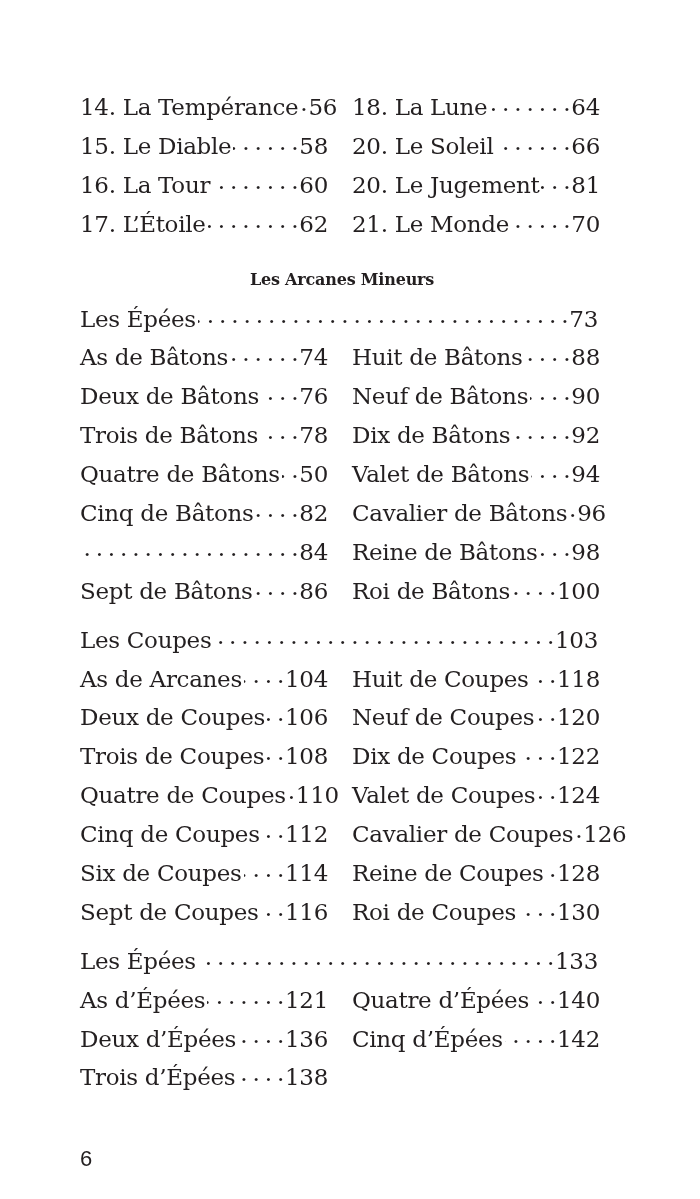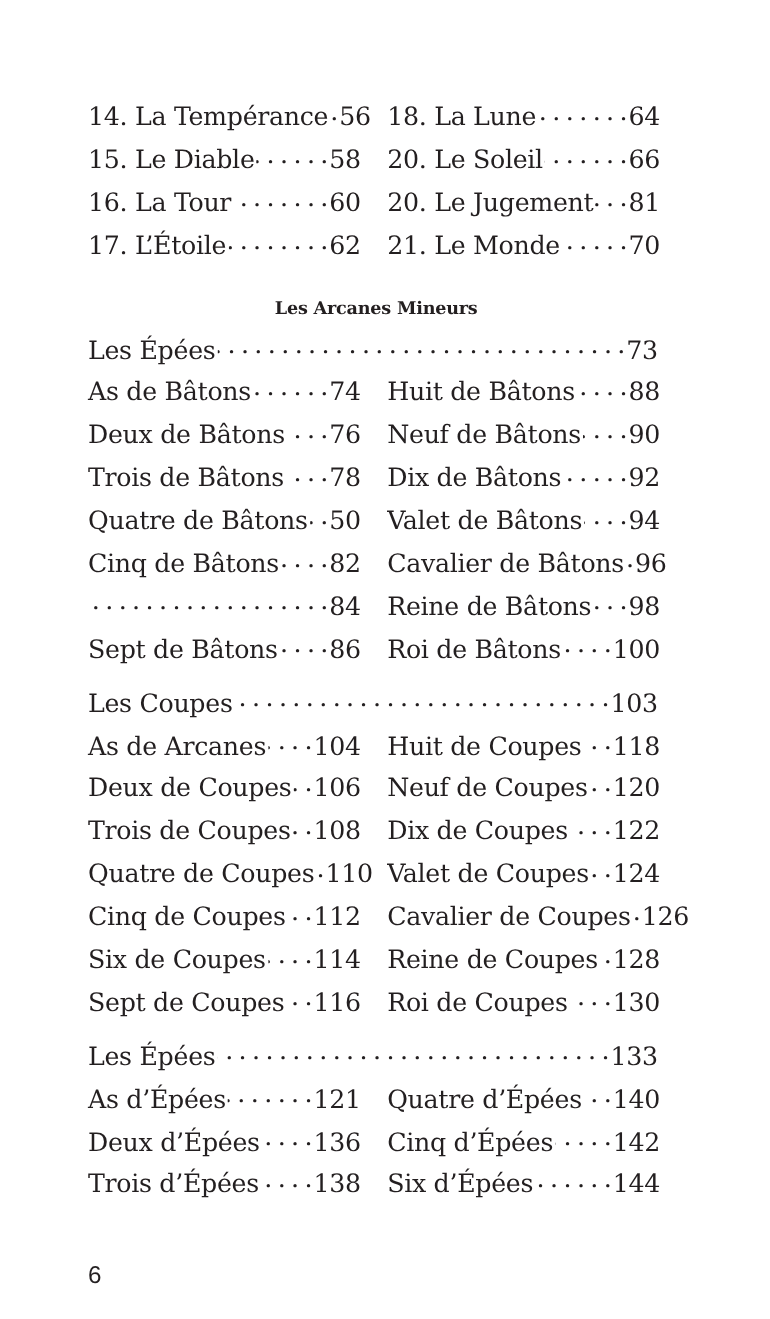--- a/index.html
+++ b/index.html
@@ -317,21 +317,16 @@
     <div class="entry">
         <span class="label">Cinq d’Épées</span>
         <span class="dots"></span>
         <span class="page-num">142</span>
       </div>
     <div class="entry">
         <span class="label">Trois d’Épées</span>
         <span class="dots"></span>
         <span class="page-num">138</span>
       </div>
-    <div class="entry">
-        <span class="label">Six d’Épées</span>
-        <span class="dots"></span>
-        <span class="page-num">144</span>
-      </div>
   </div>
 </div>
 
 <div class="footer-page-number">6</div>
 
 </body></html>

